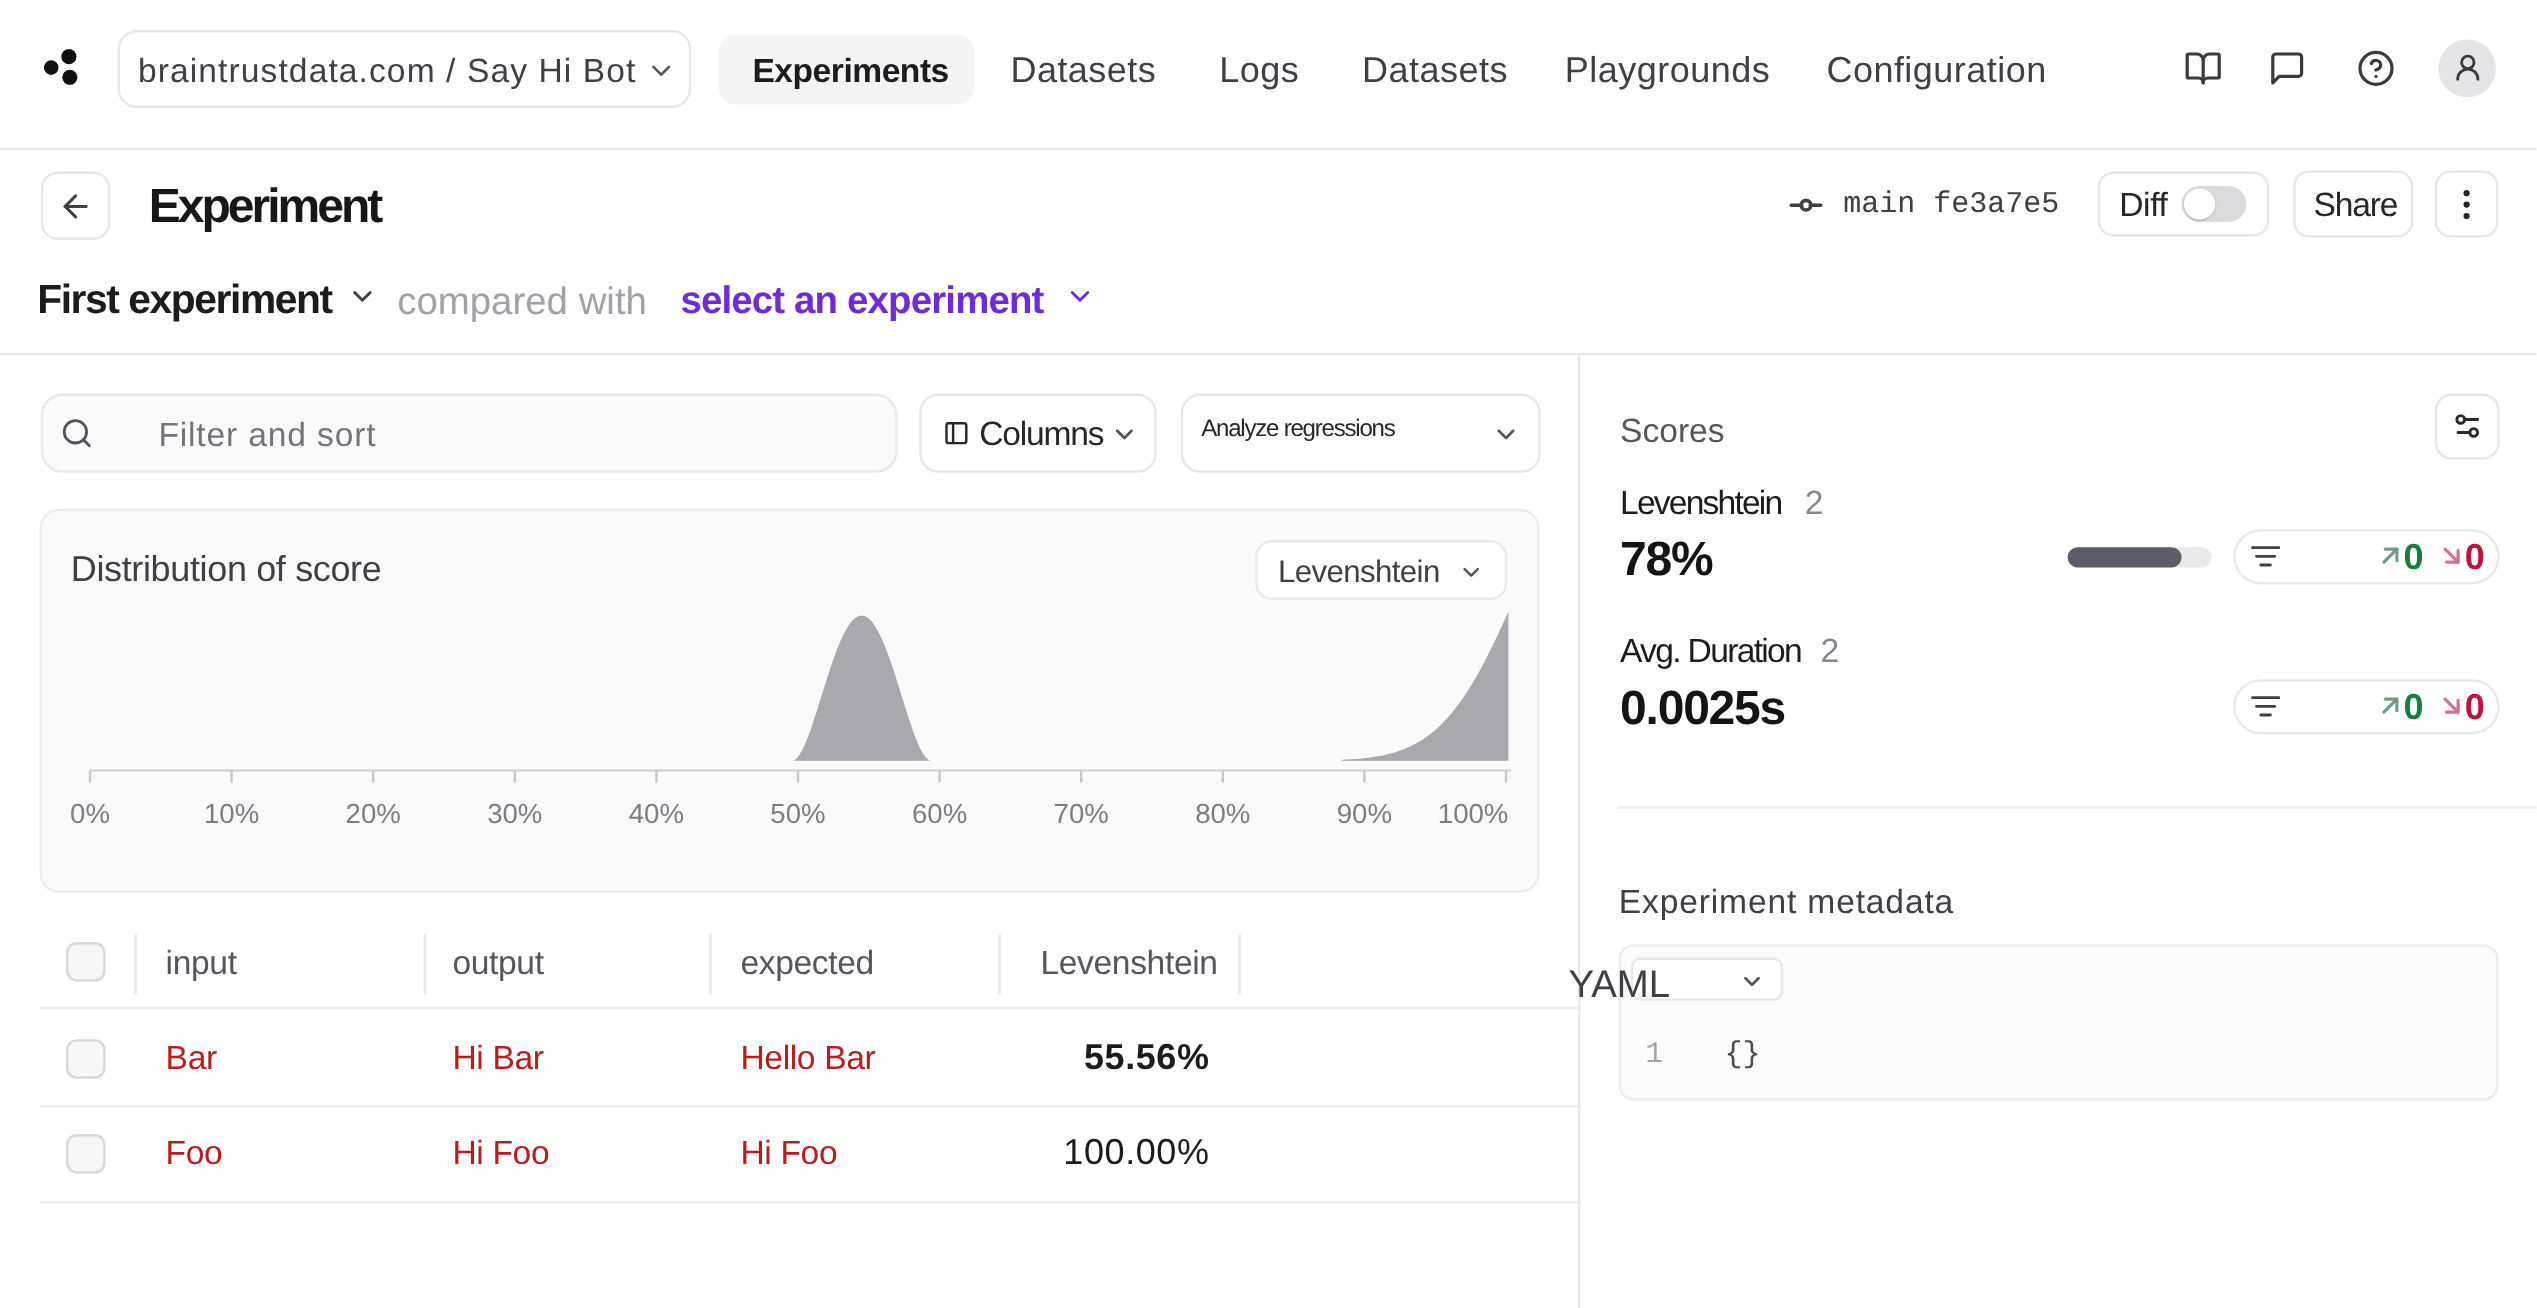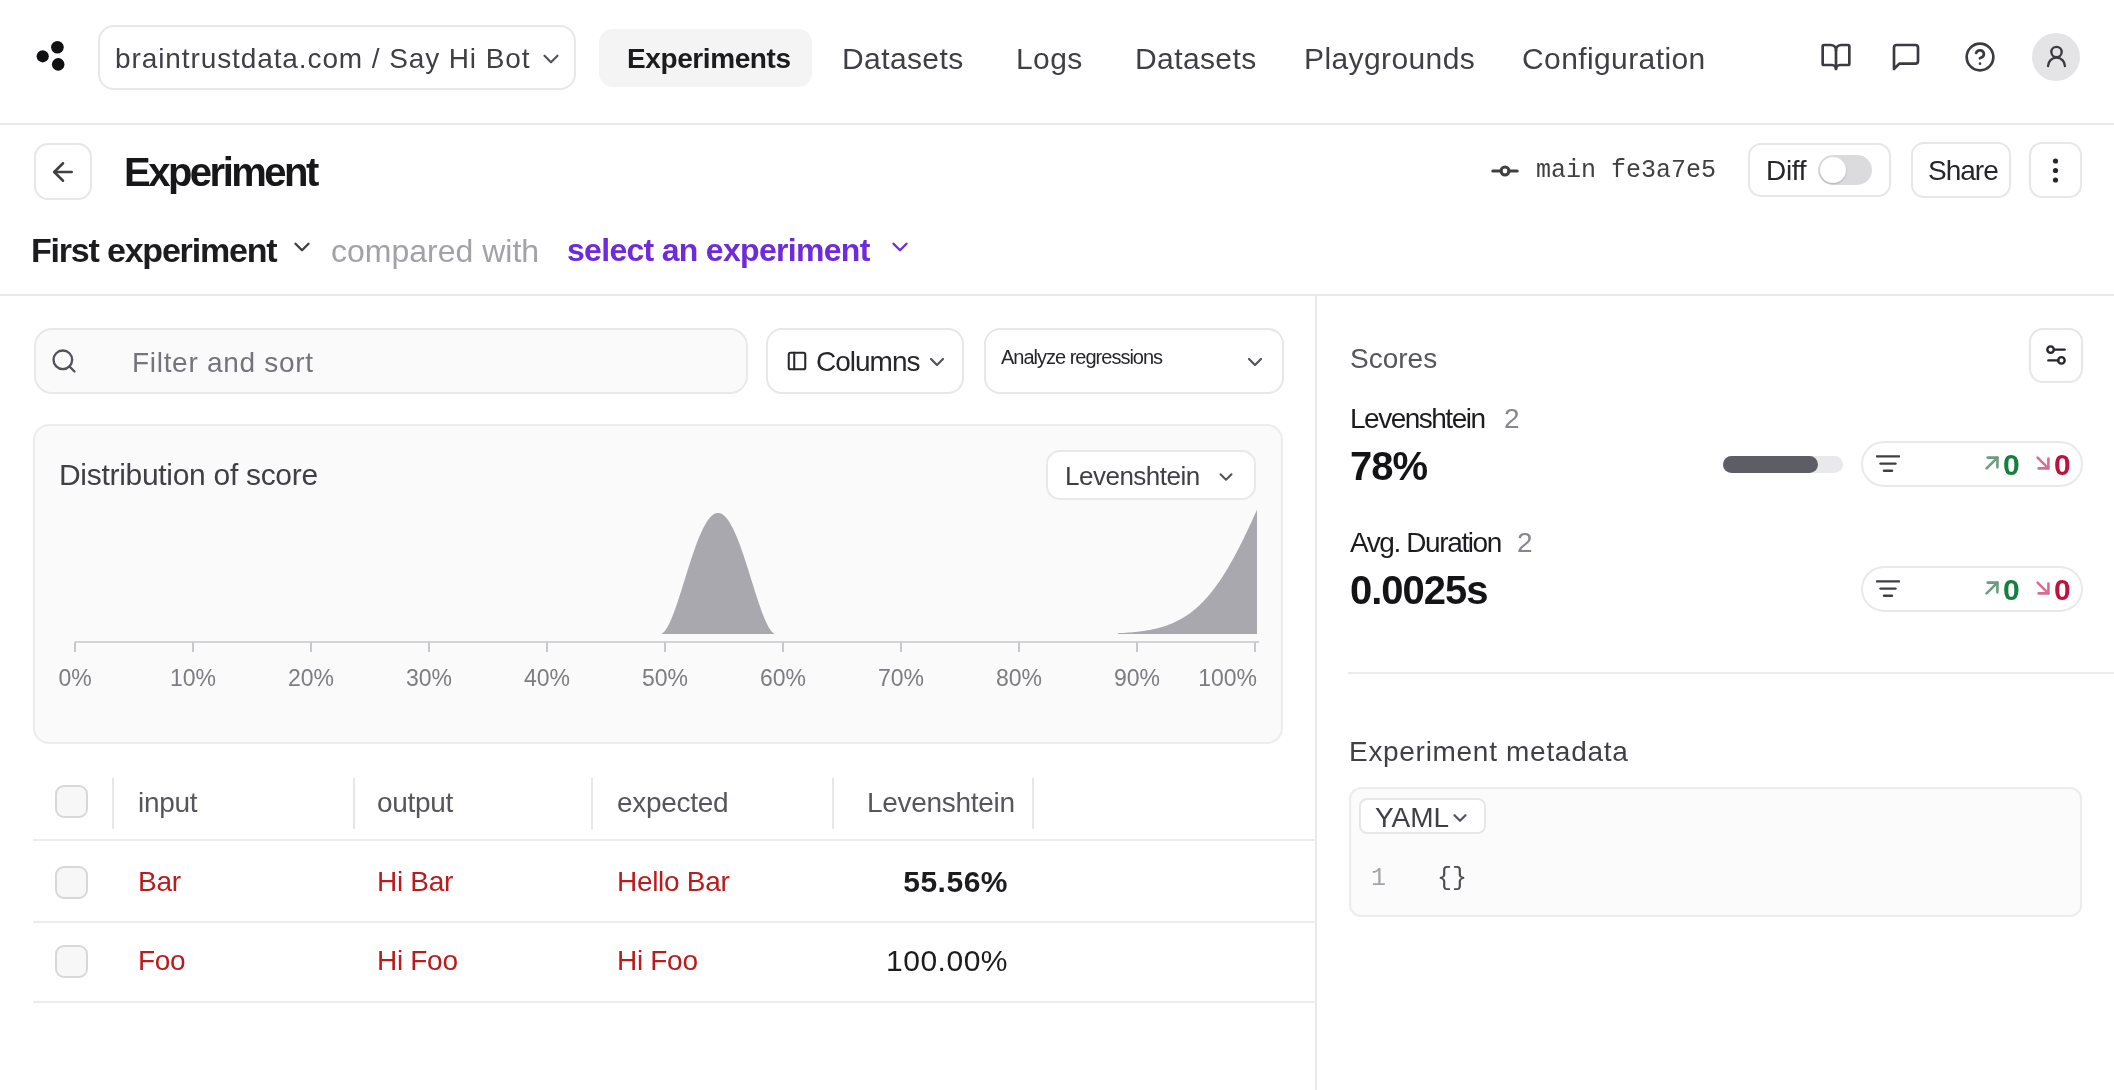--- a/index.html
+++ b/index.html
@@ -242,18 +242,18 @@
     <path d="m7 7 10 10"></path>
     <path d="M17 8v9H8"></path>
   </svg>
 <div class="abs" style="left:2054px;top:573px;font-size:30px;font-weight:600;color:#be123c;">0</div>
 
 <div class="abs" style="left:1348px;top:672px;width:766px;height:2px;background:#ececee;"></div>
 
 <div class="abs" style="left:1349px;top:736px;font-size:28px;color:#3f3f46;letter-spacing:0.7px;">Experiment metadata</div>
 <div class="abs" style="left:1349px;top:787px;width:733px;height:130px;background:#fbfbfb;border:2px solid #ececee;border-radius:12px;"></div>
 <div class="abs" style="left:1359px;top:798px;width:127px;height:36px;background:#fff;border:2px solid #e7e7e9;border-radius:8px;"></div>
-<div class="abs" style="left:1375px;top:802px;font-size:28px;color:#3f3f46;">YAML</div>
+<div class="abs" style="left:1307px;top:802px;font-size:32px;color:#3f3f46;">YAML</div>
 <svg class="abs" style="left:1449px;top:807px;" width="22" height="22" viewBox="0 0 24 24" fill="none" stroke="#52525b" stroke-width="2.4" stroke-linecap="round" stroke-linejoin="round">
     <path d="m6 9 6 6 6-6"></path>
   </svg>
 <div class="abs" style="left:1371px;top:864px;font-family:'Liberation Mono',monospace;font-size:25px;color:#a3a3aa;">1</div>
 <div class="abs" style="left:1437px;top:864px;font-family:'Liberation Mono',monospace;font-size:25px;color:#4b4b52;">{}</div>
 
 </body></html>

